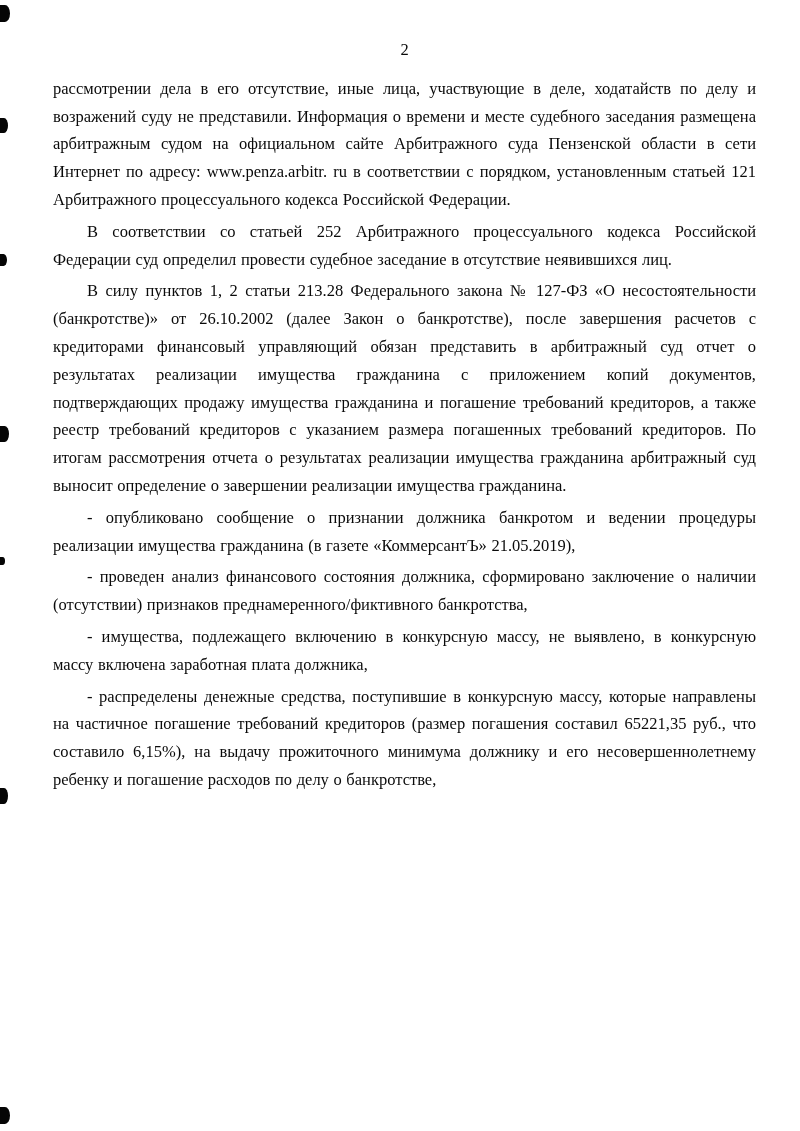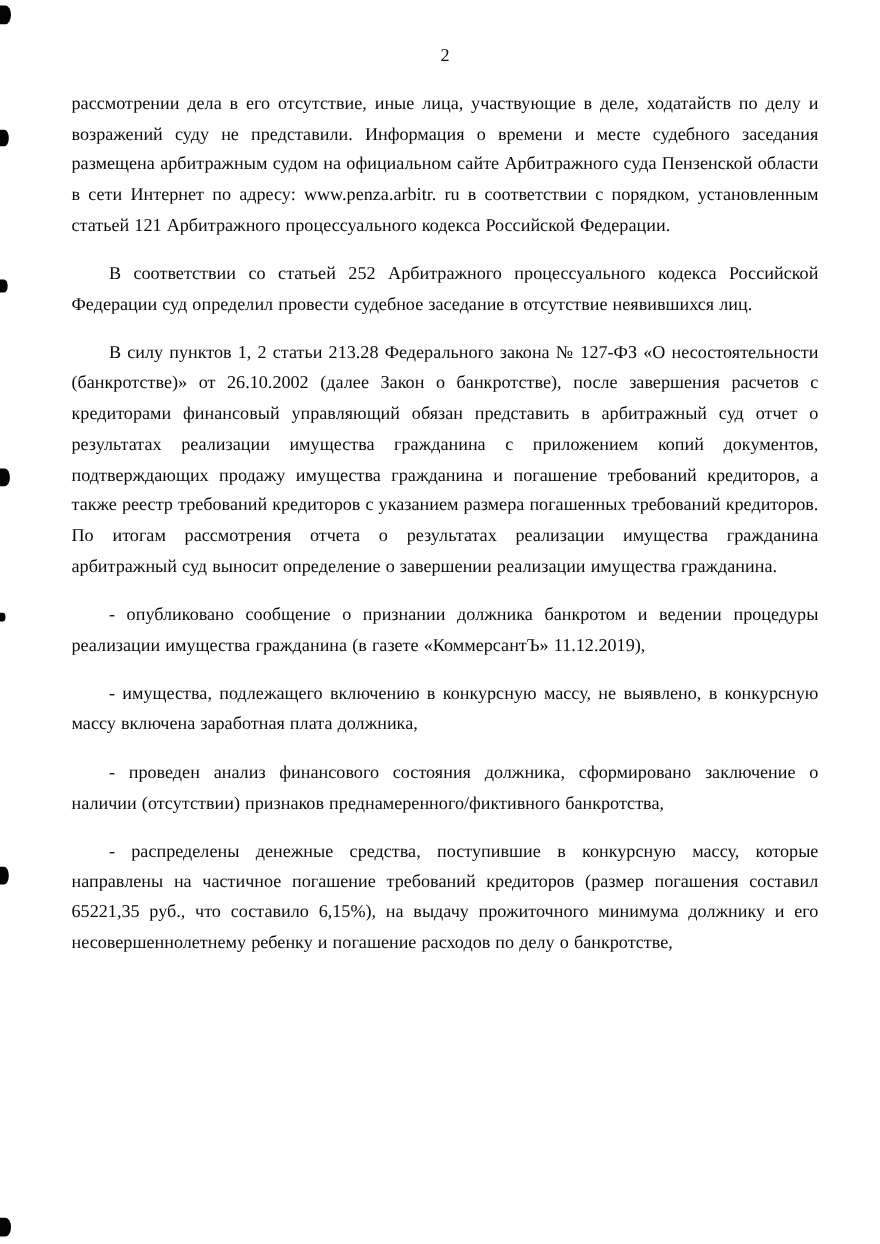--- a/index.html
+++ b/index.html
@@ -27,21 +27,21 @@
     right: 40px;
     top: 36px;
   }
   .page-number {
     text-align: center;
     font-size: 16.5px;
     line-height: 27.8px;
     margin: 0 0 11px 0;
   }
   .doc p {
-    margin: 16px;
+    margin: 4px;
     font-size: 16.5px;
     line-height: 27.8px;
     text-align: justify;
     word-spacing: 0.5px;
   }
   .doc p.indent {
     text-indent: 34px;
   }
   
   .scan-mark {
@@ -66,20 +66,20 @@
       <div class="scan-mark" style="top: 1107px; width: 10px; height: 17px;"></div>
     </div>
 
   <div class="content">
     <div class="page-number">2</div>
 
     <div class="doc">
       <p>рассмотрении дела в его отсутствие, иные лица, участвующие в деле, ходатайств по делу и возражений суду не представили. Информация о времени и месте судебного заседания размещена арбитражным судом на официальном сайте Арбитражного суда Пензенской области в сети Интернет по адресу: www.penza.arbitr. ru в соответствии с порядком, установленным статьей 121 Арбитражного процессуального кодекса Российской Федерации.</p>
       <p class="indent">В соответствии со статьей 252 Арбитражного процессуального кодекса Российской Федерации суд определил провести судебное заседание в отсутствие неявившихся лиц.</p>
       <p class="indent">В силу пунктов 1, 2 статьи 213.28 Федерального закона № 127-ФЗ «О несостоятельности (банкротстве)» от 26.10.2002 (далее Закон о банкротстве), после завершения расчетов с кредиторами финансовый управляющий обязан представить в арбитражный суд отчет о результатах реализации имущества гражданина с приложением копий документов, подтверждающих продажу имущества гражданина и погашение требований кредиторов, а также реестр требований кредиторов с указанием размера погашенных требований кредиторов. По итогам рассмотрения отчета о результатах реализации имущества гражданина арбитражный суд выносит определение о завершении реализации имущества гражданина.</p>
-      <p class="indent">- опубликовано сообщение о признании должника банкротом и ведении процедуры реализации имущества гражданина (в газете «КоммерсантЪ» 11.12.2019),</p>
+      <p class="indent">- опубликовано сообщение о признании должника банкротом и ведении процедуры реализации имущества гражданина (в газете «КоммерсантЪ» 21.05.2019),</p>
+      <p class="indent">- проведен анализ финансового состояния должника, сформировано заключение о наличии (отсутствии) признаков преднамеренного/фиктивного банкротства,</p>
       <p class="indent">- имущества, подлежащего включению в конкурсную массу, не выявлено, в конкурсную массу включена заработная плата должника,</p>
-      <p class="indent">- проведен анализ финансового состояния должника, сформировано заключение о наличии (отсутствии) признаков преднамеренного/фиктивного банкротства,</p>
       <p class="indent">- распределены денежные средства, поступившие в конкурсную массу, которые направлены на частичное погашение требований кредиторов (размер погашения составил 65221,35 руб., что составило 6,15%), на выдачу прожиточного минимума должнику и его несовершеннолетнему ребенку и погашение расходов по делу о банкротстве,</p>
     </div>
   </div>
 
 </div>
 
 </body></html>

